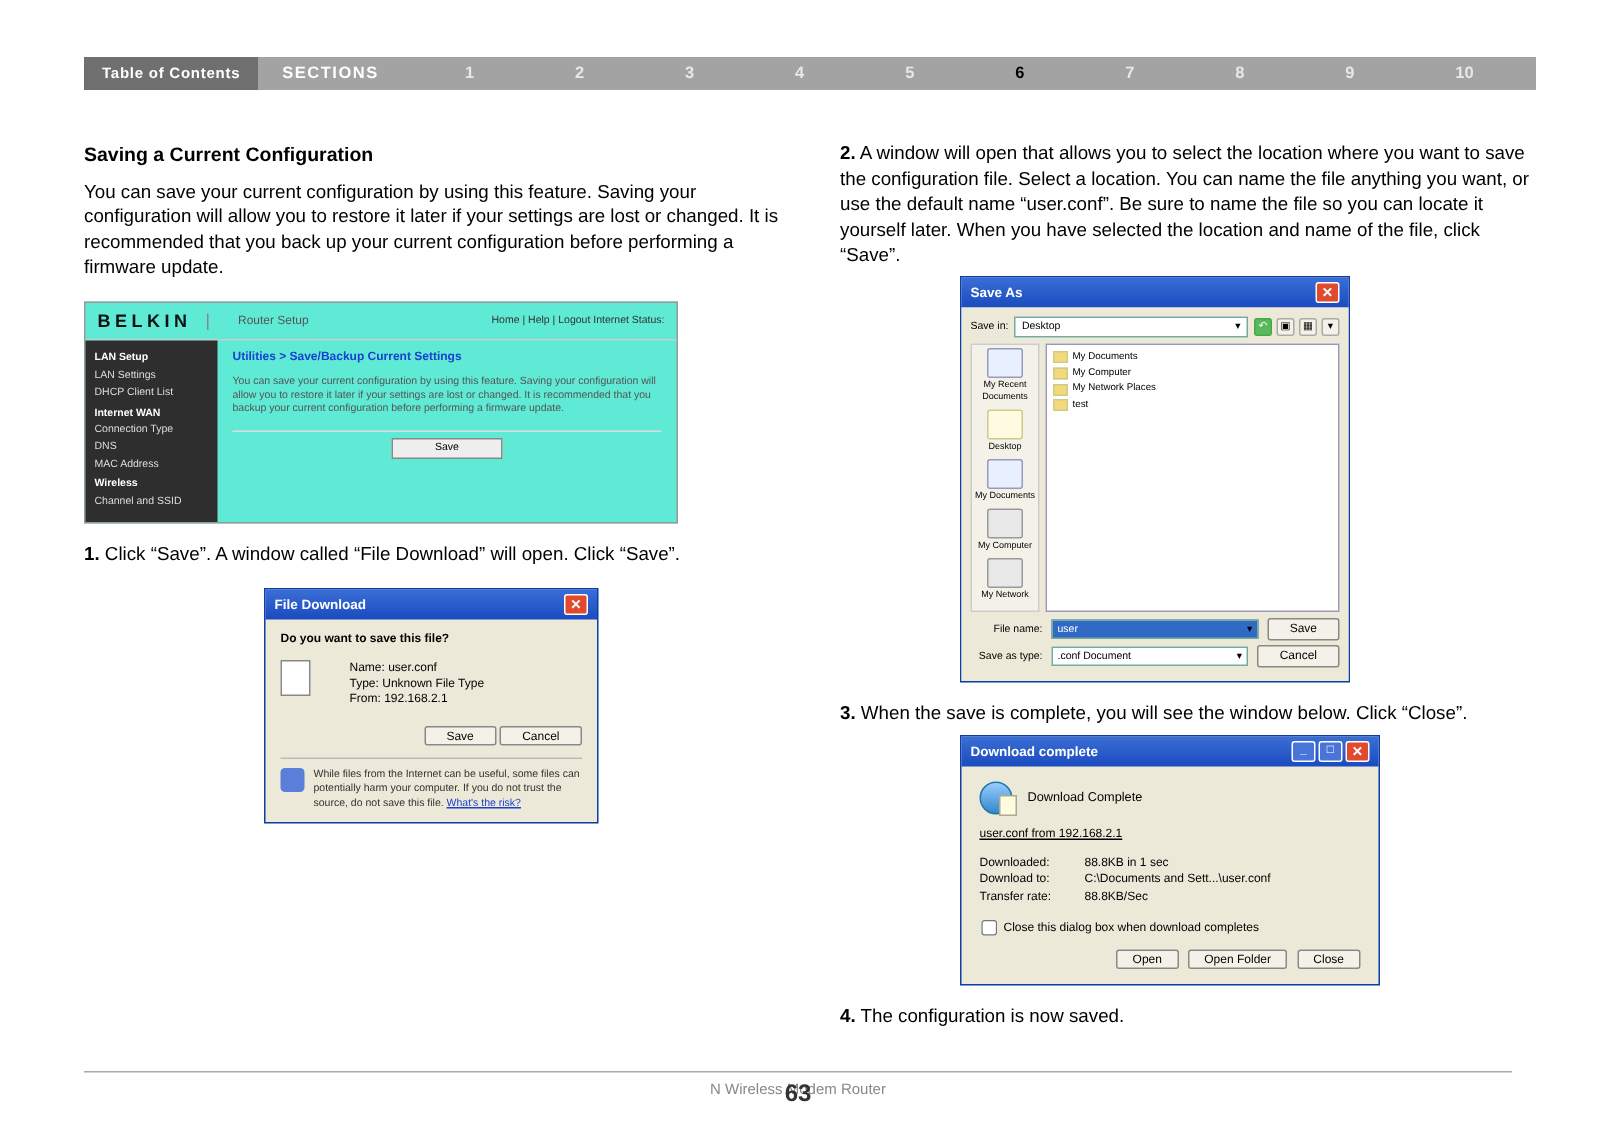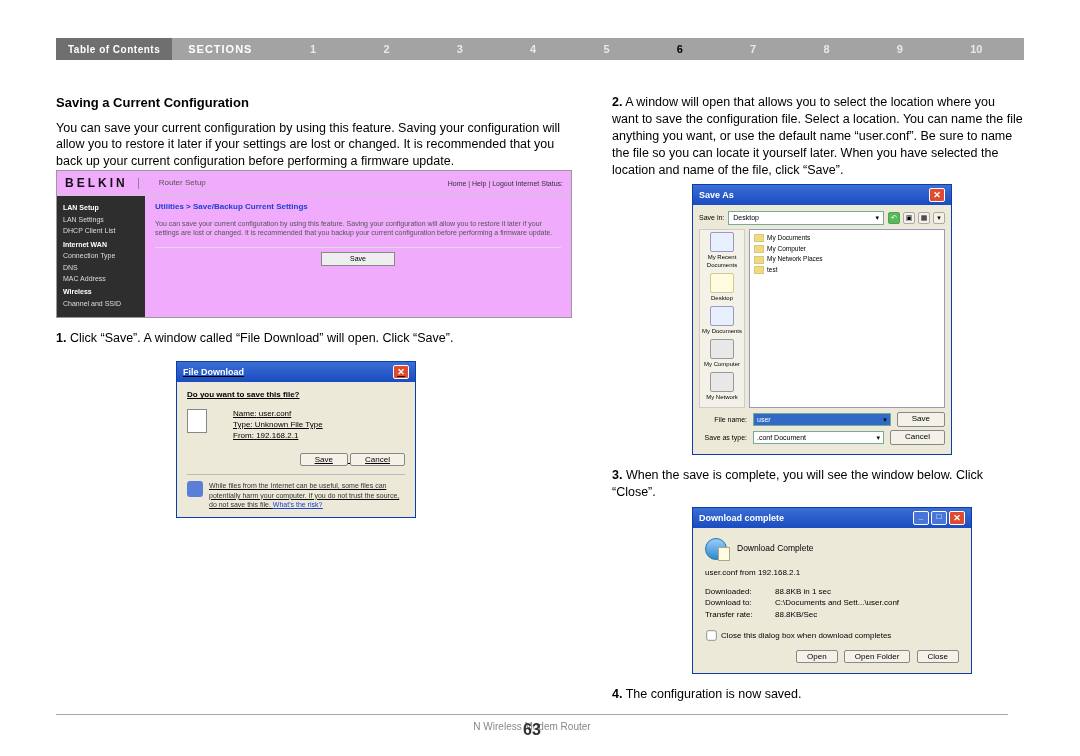--- a/index.html
+++ b/index.html
@@ -60,23 +60,23 @@
     margin-top: 34px;
   }
   .col { flex: 1; font-size: 12.5px; line-height: 1.35; }
   .subhead { font-weight: bold; margin-bottom: 8px; font-size: 13px; }
   .step { margin-top: 12px; }
   .step b { font-weight: bold; }
 
   
   .router-shot {
     border: 1px solid #999;
-    margin-top: 0;
-    width: 516px;
-    background: #f0abfc;
+    margin-top: 14px;
+    width: 396px;
+    background: #5eead4;
     font-size: 8px;
   }
   .router-header {
     display: flex;
     align-items: center;
     border-bottom: 1px solid #ccc;
     padding: 4px 8px;
     justify-content: space-between;
   }
   .belkin-logo { font-weight: bold; letter-spacing: 3px; font-size: 12px; color: #111; }
@@ -133,21 +133,21 @@
   .xp-min,.xp-max{width:16px;height:14px;background:#4a75d8;border:1px solid #fff;border-radius:2px;display:flex;align-items:center;justify-content:center;color:#fff;font-size:8px;}
   .xp-btn {
     border: 1px solid #888;
     background: #f4f2e8;
     padding: 1px 14px;
     font-size: 8px;
     border-radius: 2px;
   }
 
   
-  .filedl { width: 240px; margin: 14px 0 0 120px; text-decoration: underline; }
+  .filedl { width: 223px; margin: 14px 0 0 120px; }
   .filedl-body { padding: 8px 10px; }
   .filedl-q { font-weight: bold; margin-bottom: 8px; }
   .filedl-info { display:flex; gap:26px; margin-bottom:10px;}
   .filedl-icon { width:20px;height:24px;border:1px solid #888;background:#fff;}
   .filedl-buttons { text-align: right; padding: 4px 0 8px 0;}
   .filedl-warn { border-top:1px solid #bbb; padding-top:6px; display:flex; gap:6px; font-size:7px; color:#333;}
   .shield-icon { width:16px;height:16px;border-radius:3px;background:#5a7fd8;flex-shrink:0;}
   .filedl-warn a { color:#1a3fd1; text-decoration:underline;}
 
   
@@ -173,21 +173,21 @@
   .saveas-input{ flex:1; border:1px solid #7a9; background:#fff; padding:1px 3px; font-size:7px; display:flex; justify-content:space-between;}
   .saveas-input.sel{background:#316ac5;color:#fff;}
 
   
   .dlcomp { width: 280px; margin: 6px 0 0 80px; }
   .dlcomp-body { padding: 10px 12px; }
   .dlcomp-top { display:flex; align-items:center; gap:10px; margin-bottom:8px;}
   .globe-icon{ width:22px;height:22px;border-radius:50%;background:linear-gradient(#9cf,#38c);border:1px solid #27a;position:relative;}
   .globe-icon:after{content:"";position:absolute;right:-4px;bottom:-2px;width:10px;height:12px;background:#fffbe0;border:1px solid #aa8;}
   .dlcomp-top span{ font-size:8.5px;}
-  .dlcomp-file { font-size:8px; margin-bottom:8px;}
+  .dlcomp-file { font-size:8px; margin-bottom:8px;text-decoration:underline;}
   .dlcomp-grid { font-size:8px; margin-bottom:8px;}
   .dlcomp-grid div{ display:flex; margin-bottom:1px;}
   .dlcomp-grid .lbl{ width:70px;}
   .dlcomp-check{ font-size:8px; margin:6px 0 10px 0;}
   .dlcomp-check input{ vertical-align:middle; margin-right:3px; transform:scale(0.8);}
   .dlcomp-buttons{ text-align:right;}
   .dlcomp-buttons .xp-btn{ padding:1px 10px; margin-left:4px;}
 
   .footer {
     position: absolute;

